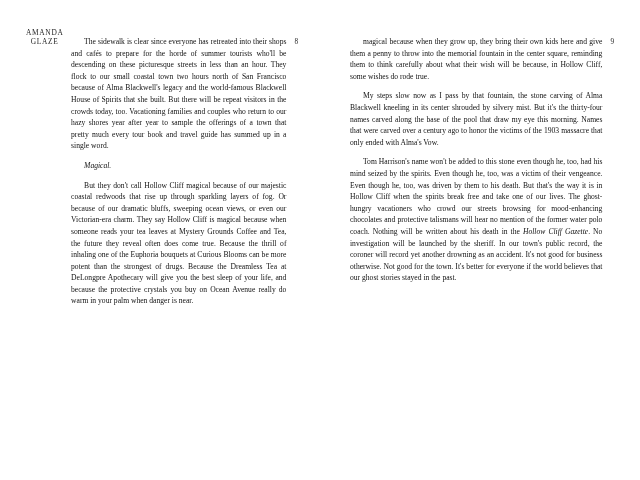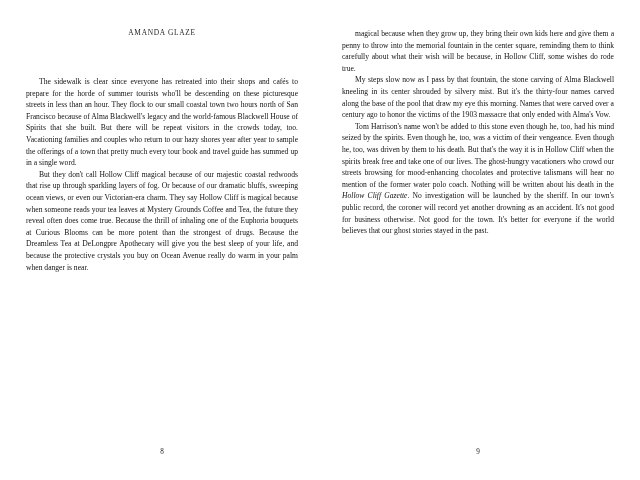--- a/index.html
+++ b/index.html
@@ -21,22 +21,21 @@
     display: flex;
     flex-direction: row;
     box-sizing: border-box;
     padding: 28px 26px 22px 26px;
   }
   .page {
     position: relative;
     box-sizing: border-box;
     height: 100%;
     display: flex;
-    flex-direction: column;
-    gap: 24px;
+    flex-direction: row;
   }
   .page-left {
     width: 50%;
     padding-right: 22px;
   }
   .page-right {
     width: 50%;
     padding-left: 22px;
   }
   .running-head {
@@ -52,21 +51,21 @@
   .body-col {
     flex: 1 1 auto;
     font-size: 7.6px;
     line-height: 11.6px;
     text-align: justify;
     text-justify: inter-word;
     hyphens: auto;
     color: #111111;
   }
   .body-col p {
-    margin: 0;
+    margin: 8px;
     text-indent: 13px;
   }
   .body-col p.italic {
     font-style: italic;
   }
   .folio {
     text-align: center;
     font-size: 7.2px;
     color: #222222;
     margin-top: 10px;
@@ -75,20 +74,21 @@
 </style>
 </head>
 <body>
 
 <div class="book">
 
   <div class="page page-left">
     <div class="running-head">Amanda Glaze</div>
     <div class="body-col">
       <p>The sidewalk is clear since everyone has retreated into their shops and cafés to prepare for the horde of summer tourists who'll be descending on these picturesque streets in less than an hour. They flock to our small coastal town two hours north of San Francisco because of Alma Blackwell's legacy and the world-famous Blackwell House of Spirits that she built. But there will be repeat visitors in the crowds today, too. Vacationing families and couples who return to our hazy shores year after year to sample the offerings of a town that pretty much every tour book and travel guide has summed up in a single word.</p>
+      <p class="italic">Magical.</p>
       <p>But they don't call Hollow Cliff magical because of our majestic coastal redwoods that rise up through sparkling layers of fog. Or because of our dramatic bluffs, sweeping ocean views, or even our Victorian-era charm. They say Hollow Cliff is magical because when someone reads your tea leaves at Mystery Grounds Coffee and Tea, the future they reveal often does come true. Because the thrill of inhaling one of the Euphoria bouquets at Curious Blooms can be more potent than the strongest of drugs. Because the Dreamless Tea at DeLongpre Apothecary will give you the best sleep of your life, and because the protective crystals you buy on Ocean Avenue really do warm in your palm when danger is near.</p>
     </div>
     <div class="folio">8</div>
   </div>
 
   <div class="page page-right">
     <div class="body-col">
       <p>magical because when they grow up, they bring their own kids here and give them a penny to throw into the memorial fountain in the center square, reminding them to think carefully about what their wish will be because, in Hollow Cliff, some wishes do rode true.</p>
       <p>My steps slow now as I pass by that fountain, the stone carving of Alma Blackwell kneeling in its center shrouded by silvery mist. But it's the thirty-four names carved along the base of the pool that draw my eye this morning. Names that were carved over a century ago to honor the victims of the 1903 massacre that only ended with Alma's Vow.</p>
       <p>Tom Harrison's name won't be added to this stone even though he, too, had his mind seized by the spirits. Even though he, too, was a victim of their vengeance. Even though he, too, was driven by them to his death. But that's the way it is in Hollow Cliff when the spirits break free and take one of our lives. The ghost-hungry vacationers who crowd our streets browsing for mood-enhancing chocolates and protective talismans will hear no mention of the former water polo coach. Nothing will be written about his death in the <em>Hollow Cliff Gazette</em>. No investigation will be launched by the sheriff. In our town's public record, the coroner will record yet another drowning as an accident. It's not good for business otherwise. Not good for the town. It's better for everyone if the world believes that our ghost stories stayed in the past.</p>

